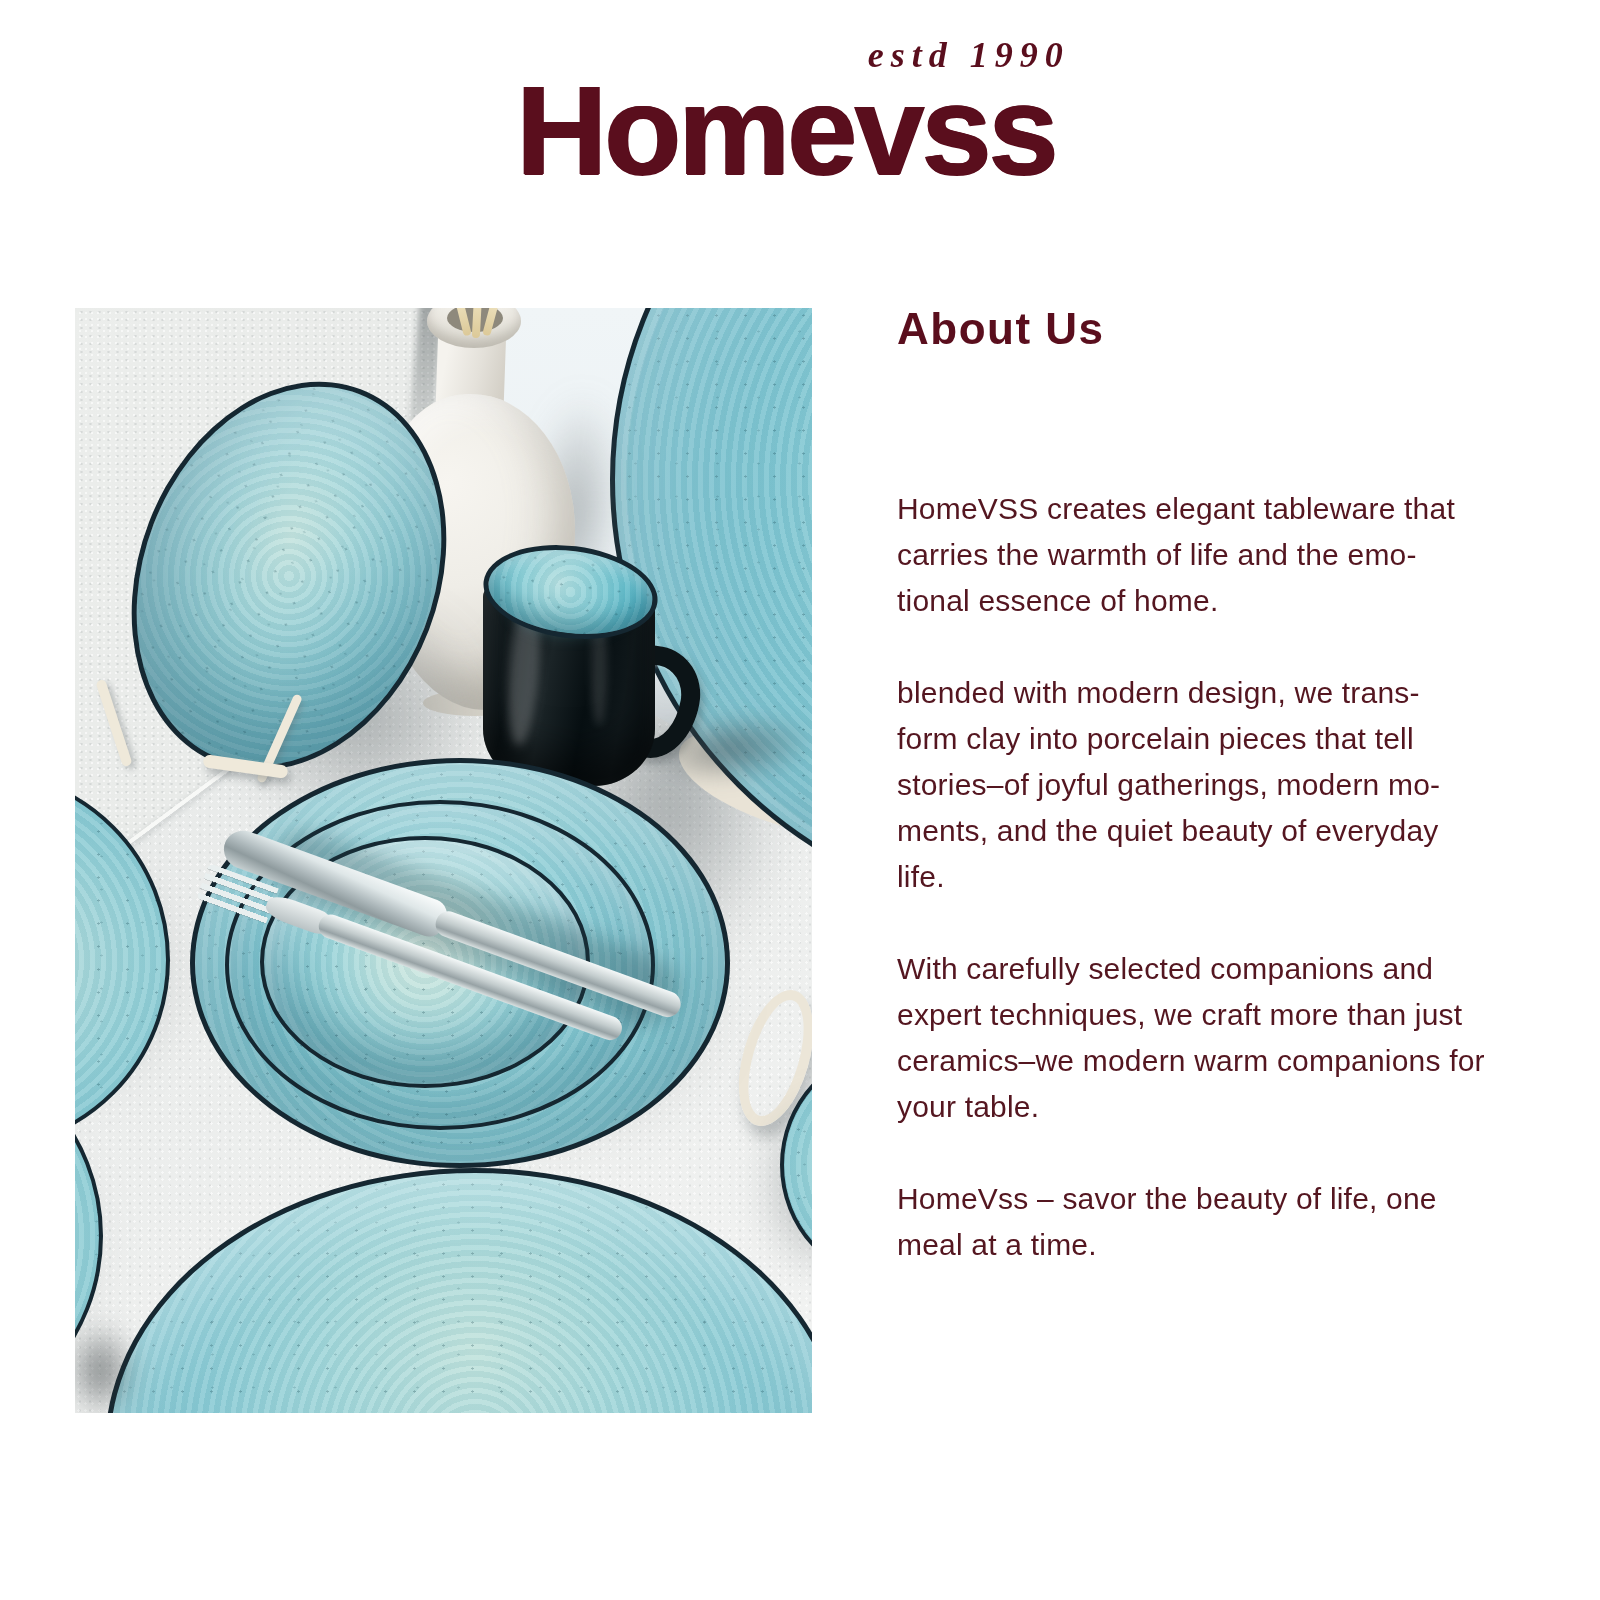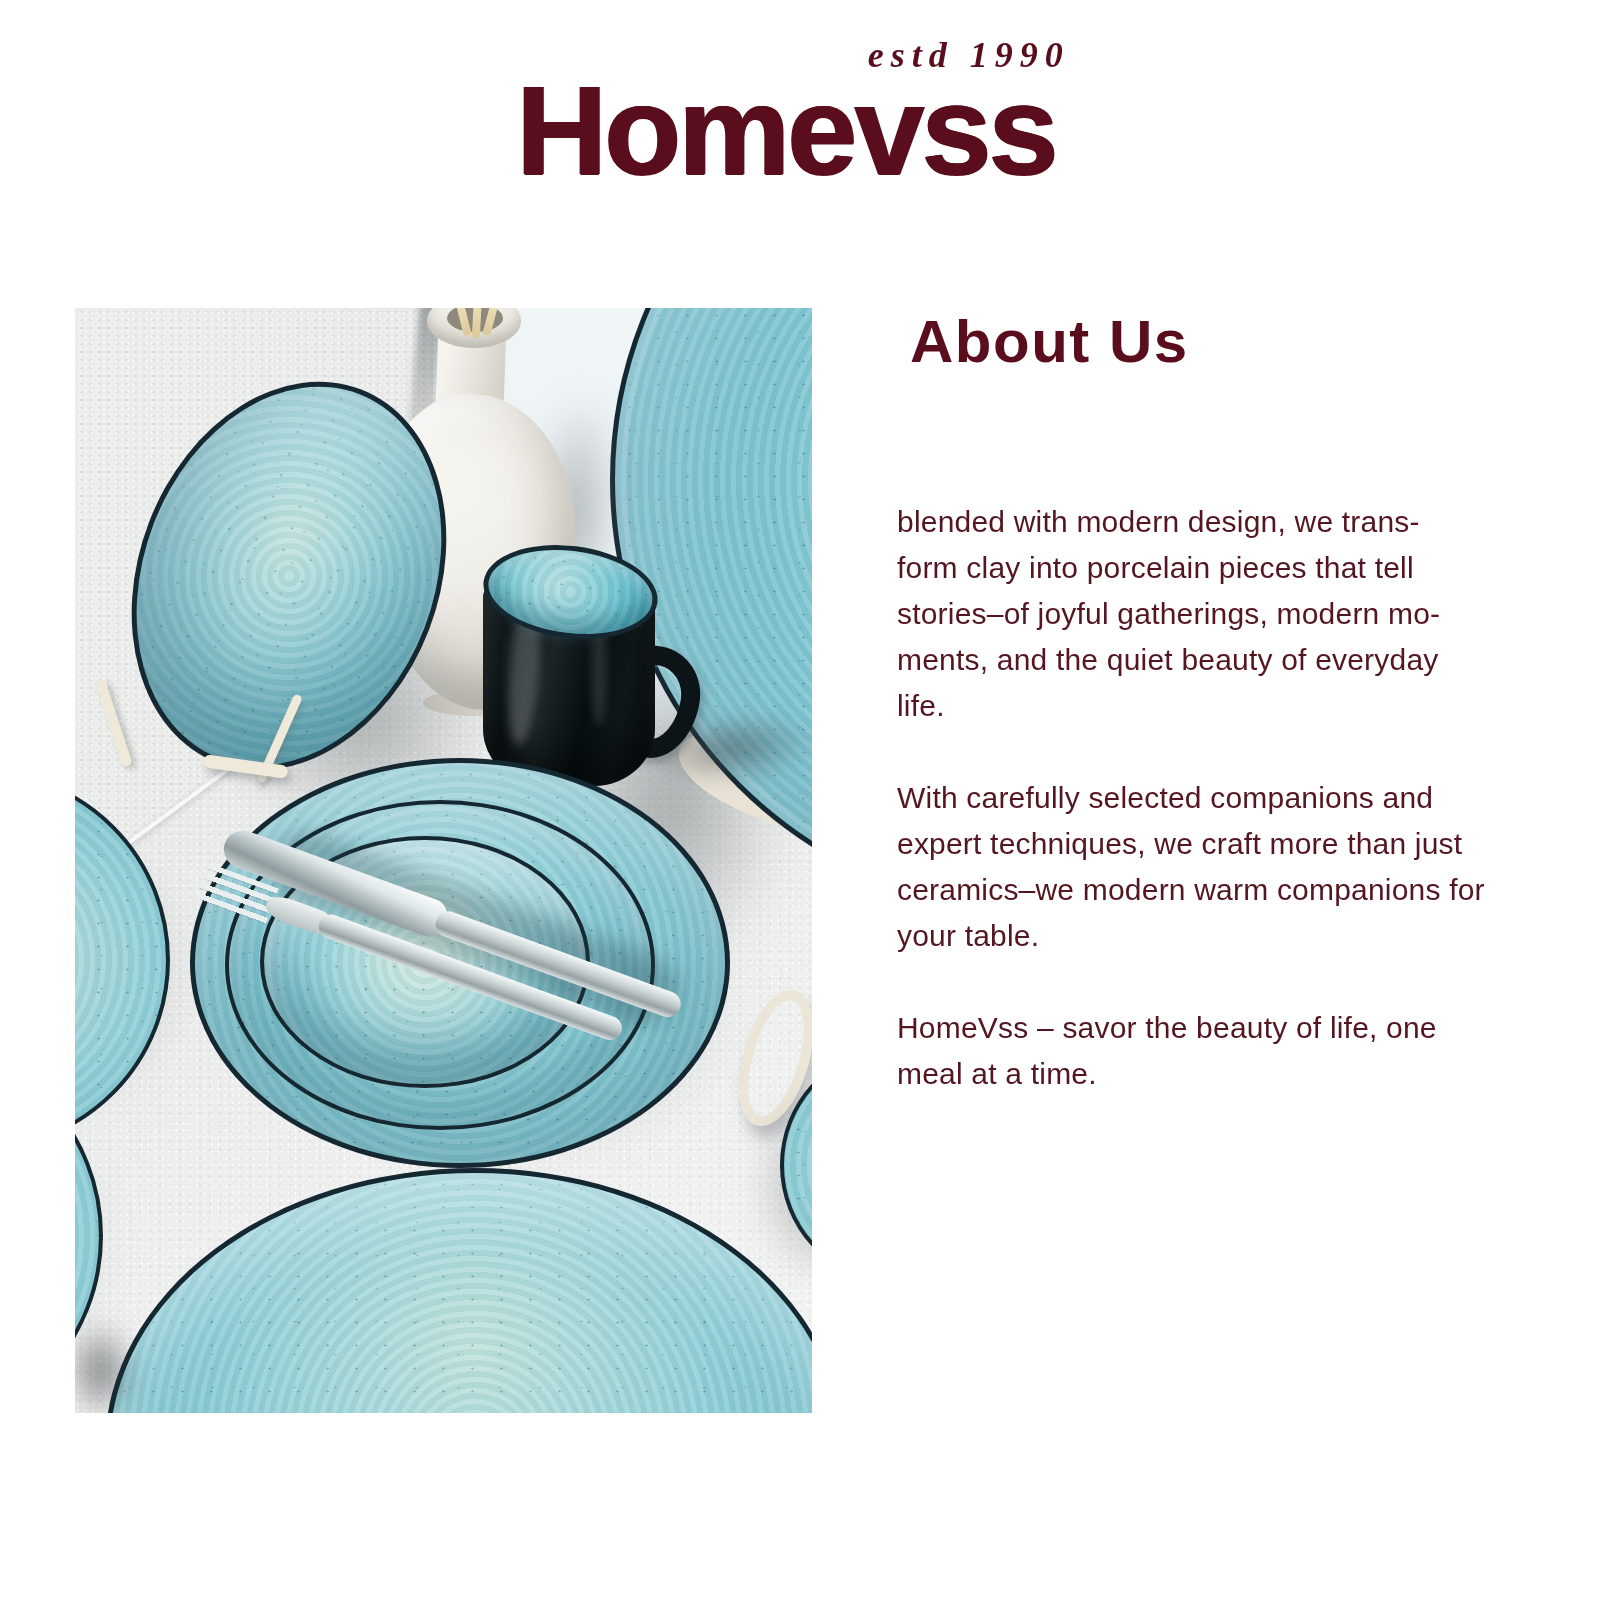--- a/index.html
+++ b/index.html
@@ -9,21 +9,21 @@
   
   .brand{position:absolute;top:36px;left:786px;transform:translateX(-50%);width:max-content;text-align:right;}
   .estd{font-family:"Liberation Serif", serif;font-weight:bold;font-size:36px;line-height:38px;
         letter-spacing:7px;color:var(--brand-maroon,#5a0e1d);margin-right:-14px;font-style:italic;}
   .logo{font-family:"Liberation Sans", sans-serif;font-weight:bold;font-size:126px;line-height:1.0;
         letter-spacing:-3px;color:var(--brand-maroon,#5a0e1d);margin-top:-6px;text-align:center;
         text-shadow:1px 0 0 currentColor,-1px 0 0 currentColor,0 1px 0 currentColor;}
 
   
   .about{position:absolute;left:897px;top:296px;width:620px;color:var(--text-maroon,#541620);}
-  .about-title{margin:13px;font-size:60px;line-height:66px;font-weight:bold;letter-spacing:1.5px;
+  .about-title{margin:0;font-size:44px;line-height:66px;font-weight:bold;letter-spacing:1.5px;
                color:var(--brand-maroon,#5a0e1d);}
   .paras{margin-top:124px;font-size:30px;line-height:46px;letter-spacing:.2px;}
   .para{margin:0 0 46px 0;}
   .tl{display:block;white-space:nowrap;}
 
   
   .photo{position:absolute;left:75px;top:308px;width:737px;height:1105px;margin:0;overflow:hidden;
          background-image:
            radial-gradient(rgba(255,255,255,.55) 1px, transparent 1.4px),
            radial-gradient(rgba(138,146,148,.16) 1px, transparent 1.4px),
@@ -246,20 +246,25 @@
 
     <div class="sh sh-bottom"></div>
     <div class="ceramic plate-bottom"></div>
     <div class="sh corner-dark"></div>
   </figure>
 
   <section class="about">
     <h1 class="about-title">About Us</h1>
     <div class="paras">
       <p class="para">
+        <span class="tl">HomeVSS creates elegant tableware that</span>
+        <span class="tl">carries the warmth of life and the emo-</span>
+        <span class="tl">tional essence of home.</span>
+      </p>
+      <p class="para">
         <span class="tl">blended with modern design, we trans-</span>
         <span class="tl">form clay into porcelain pieces that tell</span>
         <span class="tl">stories–of joyful gatherings, modern mo-</span>
         <span class="tl">ments, and the quiet beauty of everyday</span>
         <span class="tl">life.</span>
       </p>
       <p class="para">
         <span class="tl">With carefully selected companions and</span>
         <span class="tl">expert techniques, we craft more than just</span>
         <span class="tl">ceramics–we modern warm companions for</span>

